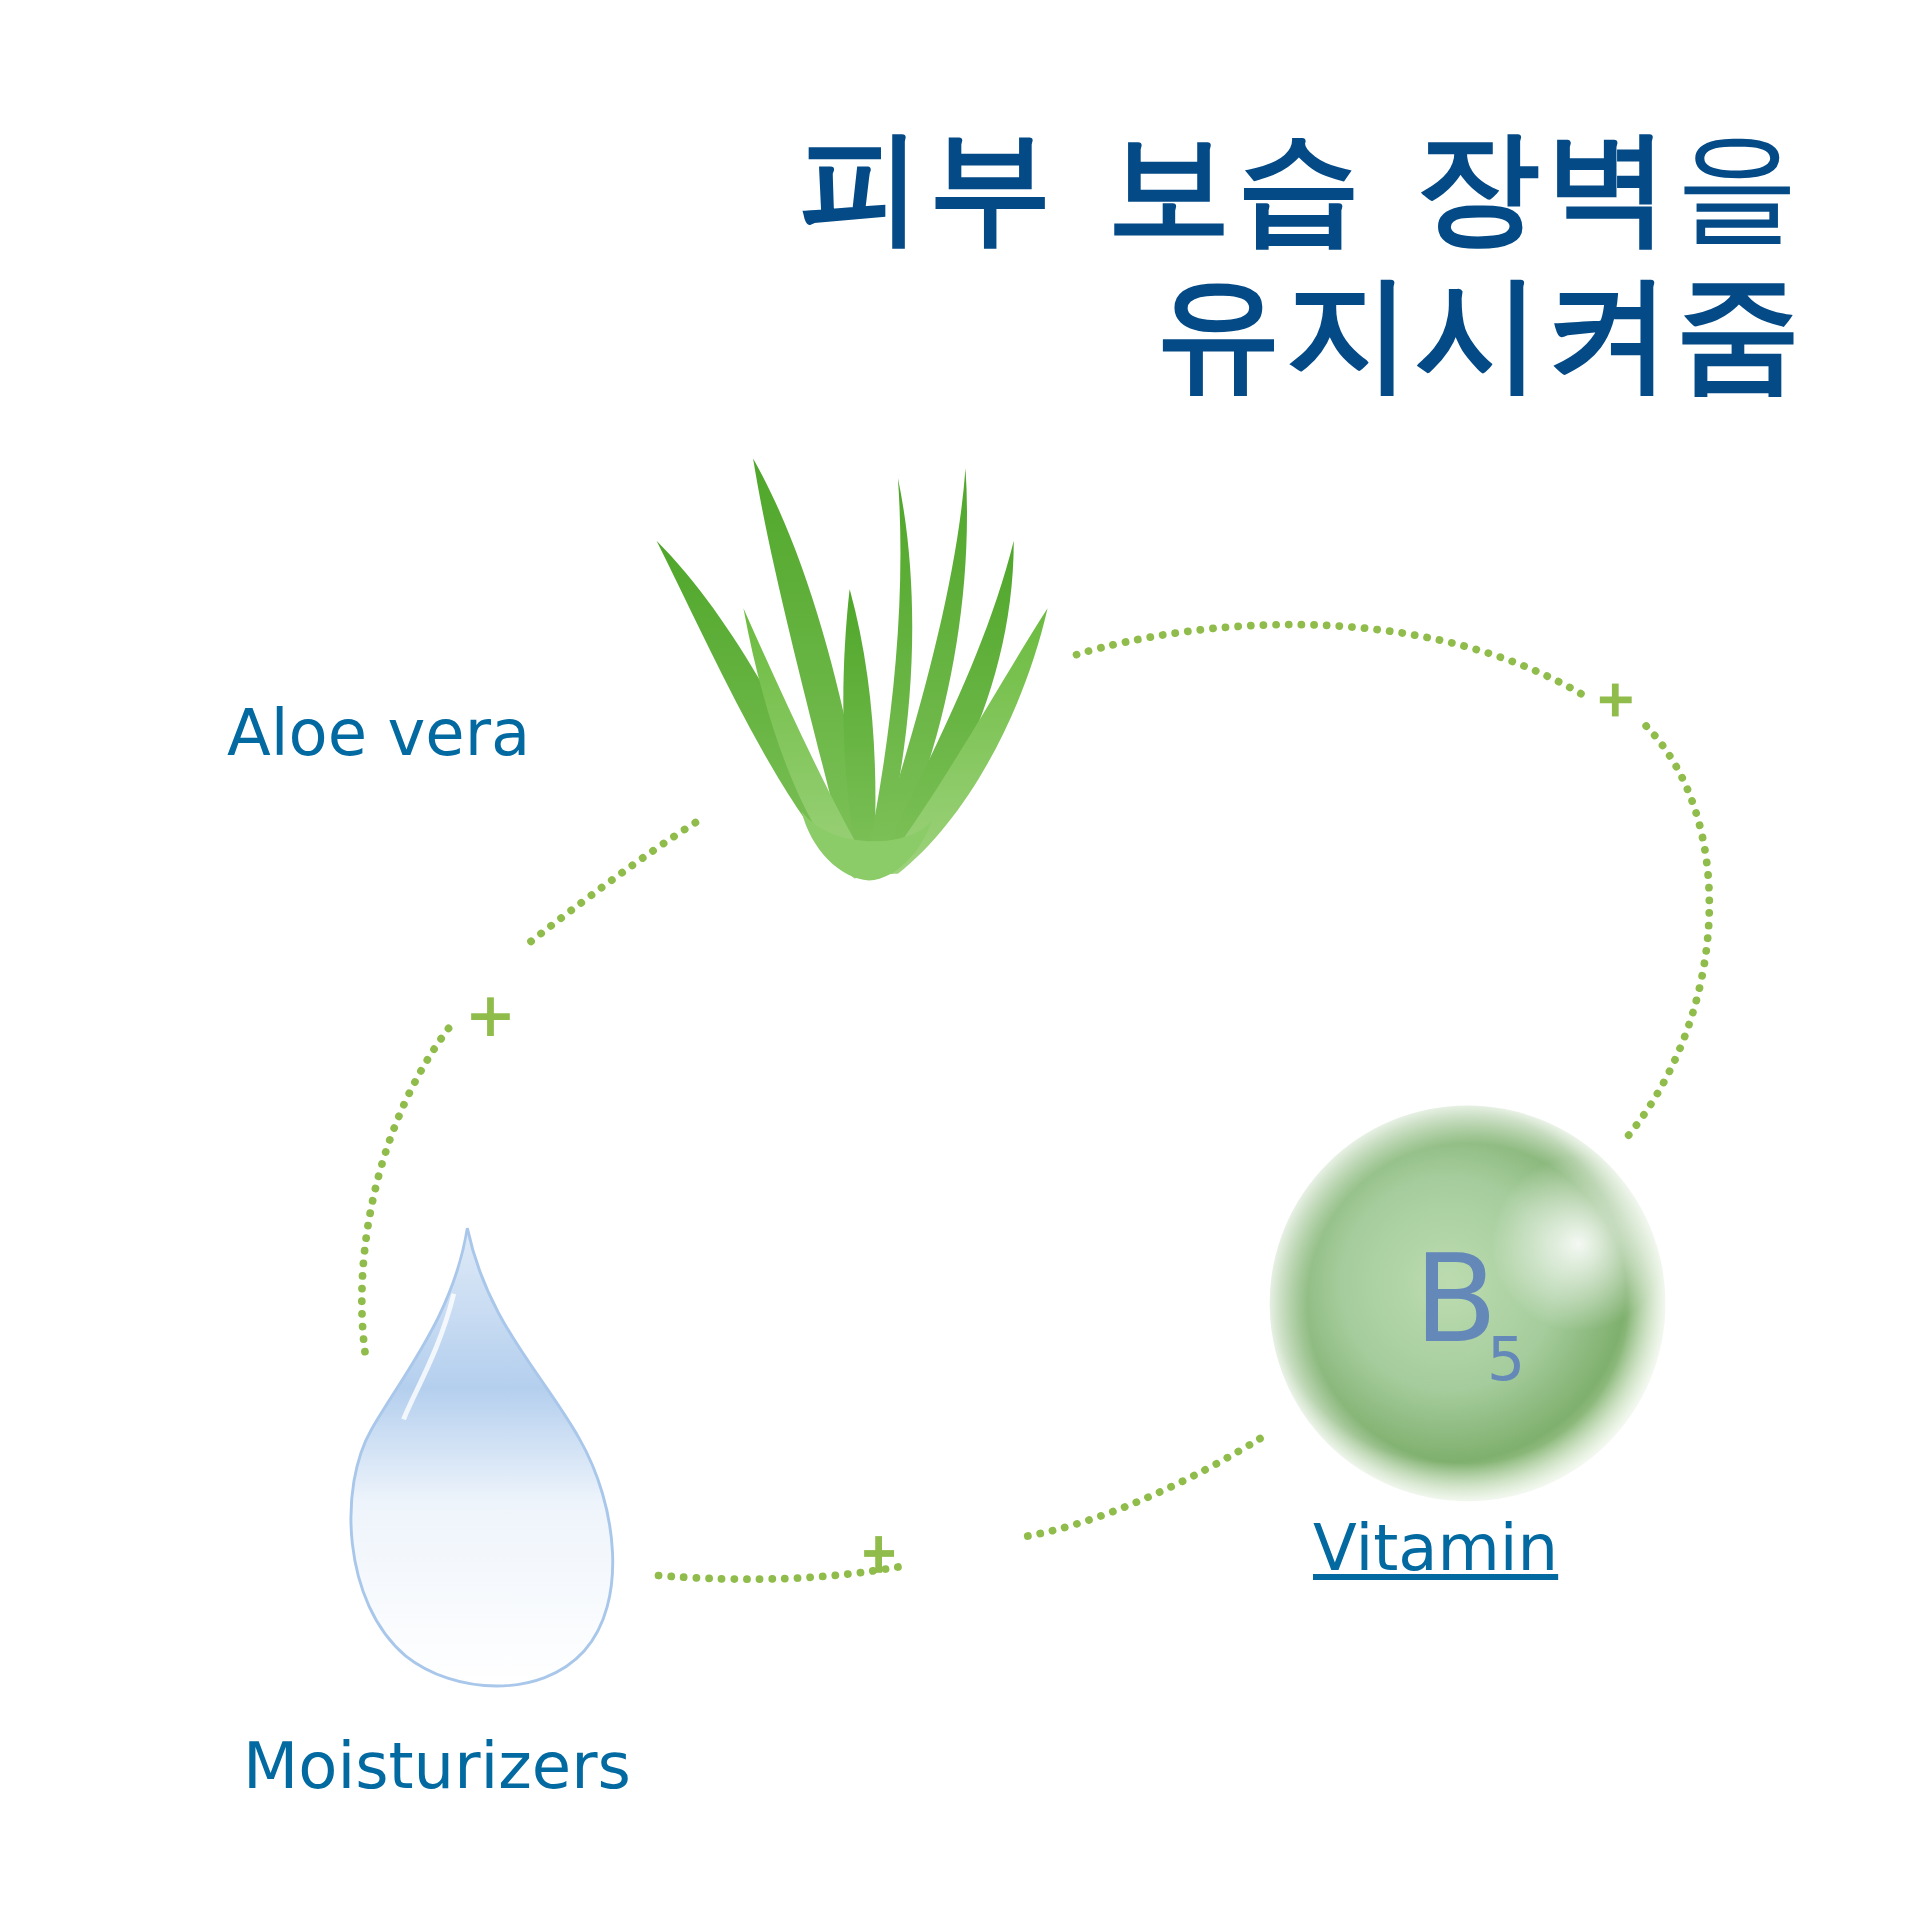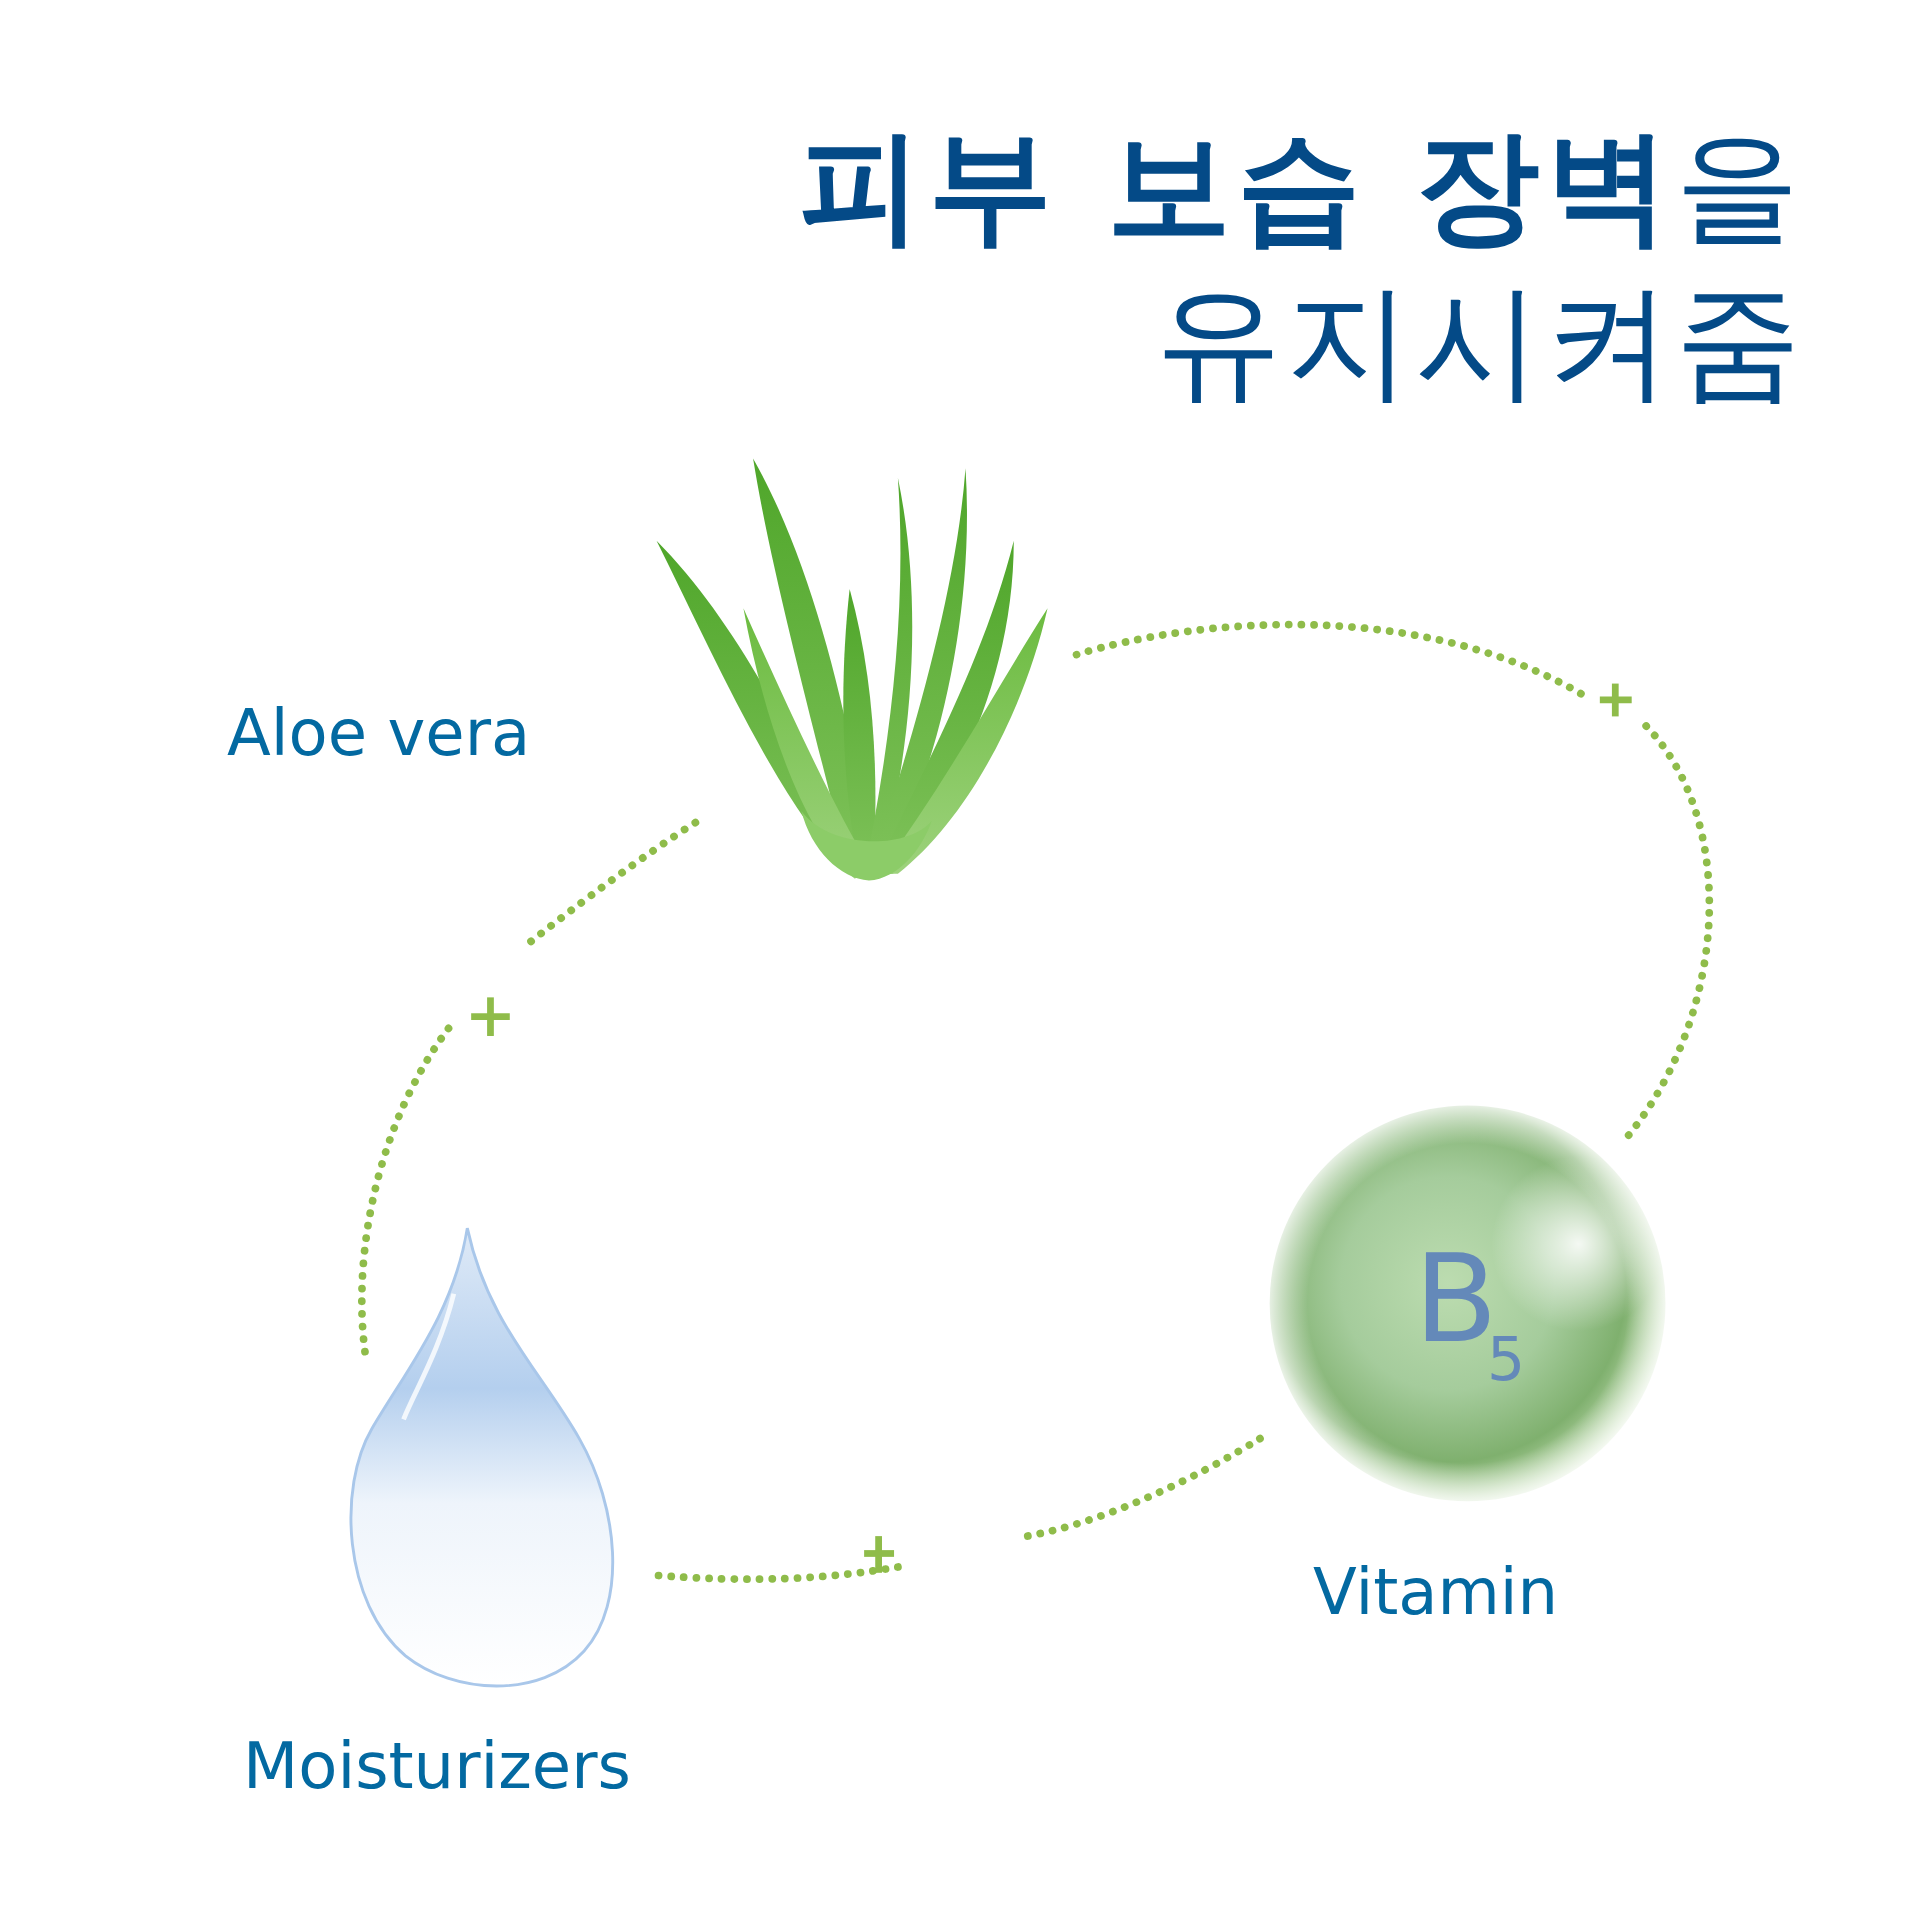--- a/index.html
+++ b/index.html
@@ -1,25 +1,25 @@
 <!DOCTYPE html>
 <html><head>
 <meta charset="utf-8">
 <style>
   html, body { margin: 0; padding: 0; background: #ffffff; }
   body { width: 1931px; height: 1931px; position: relative; overflow: hidden; font-family: "DejaVu Sans", sans-serif; }
   .title { position: absolute; right: 126px; text-align: center; color: #044a87; white-space: nowrap; }
   .title-line1 { top: 114px; font-size: 124px; line-height: 145px; letter-spacing: 5.8px; }
   .title-line1 .bold { font-weight: bold; }
   .title-line1 .regular { font-weight: normal; }
-  .title-line2 { top: 269px; font-size: 126px; line-height: 145px; font-weight: normal; letter-spacing: 3.9px; margin-left: 36px; }
+  .title-line2 { top: 260px; font-size: 126px; line-height: 145px; font-weight: bold; letter-spacing: 3.9px; margin-left: 36px; }
   .label { position: absolute; color: #0369a1; font-family: "DejaVu Sans", sans-serif; font-size: 64px; line-height: 87px; white-space: nowrap; }
   #aloe-label { left: 227px; top: 690px; }
   #moist-label { left: 203px; top: 1723px; margin-left: 40px; }
-  #vitamin-label { left: 1313px; top: 1549px; }
+  #vitamin-label { left: 1313px; top: 1505px; text-decoration: underline; }
   svg.layer { position: absolute; left: 0; top: 0; }
   .b5 { position: absolute; color: #6489b9; font-family: "DejaVu Sans", sans-serif; }
   .b5-letter { left: 1414px; top: 1236px; font-size: 122px; line-height: 126px; }
   .b5-sub { left: 1487px; top: 1325px; font-size: 60px; line-height: 68px; }
 </style>
 </head>
 <body>
 
 <div class="title title-line1">
   <span class="bold">피부 보습 장벽</span><span class="regular">을</span>

